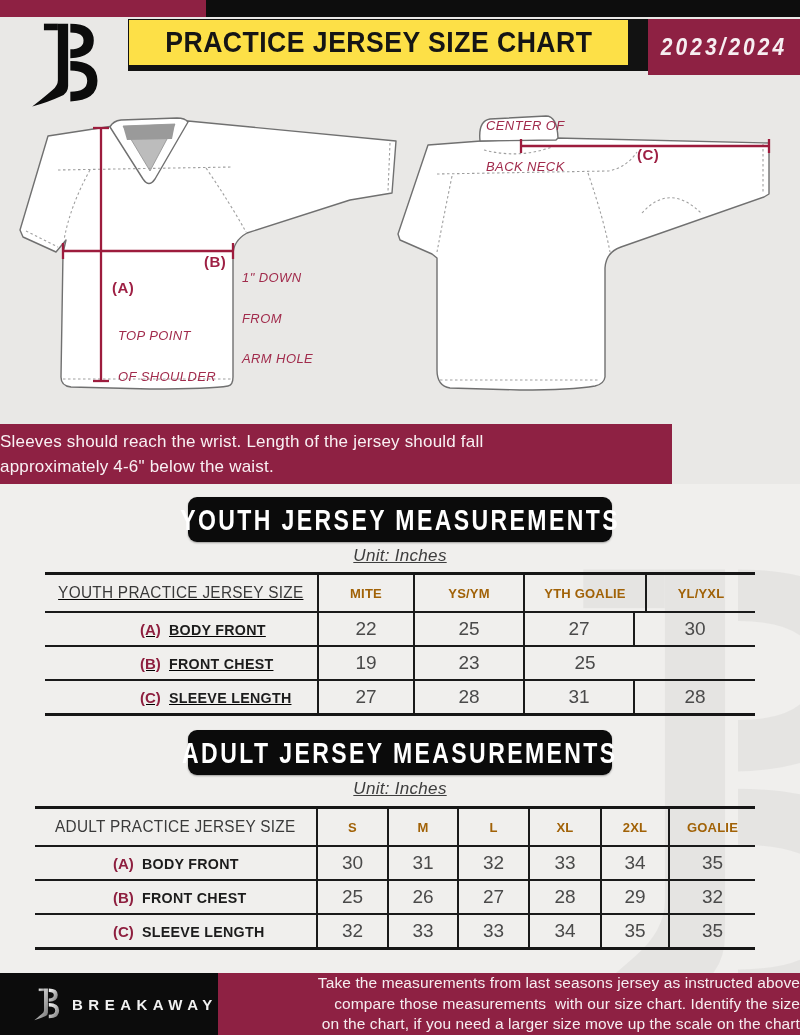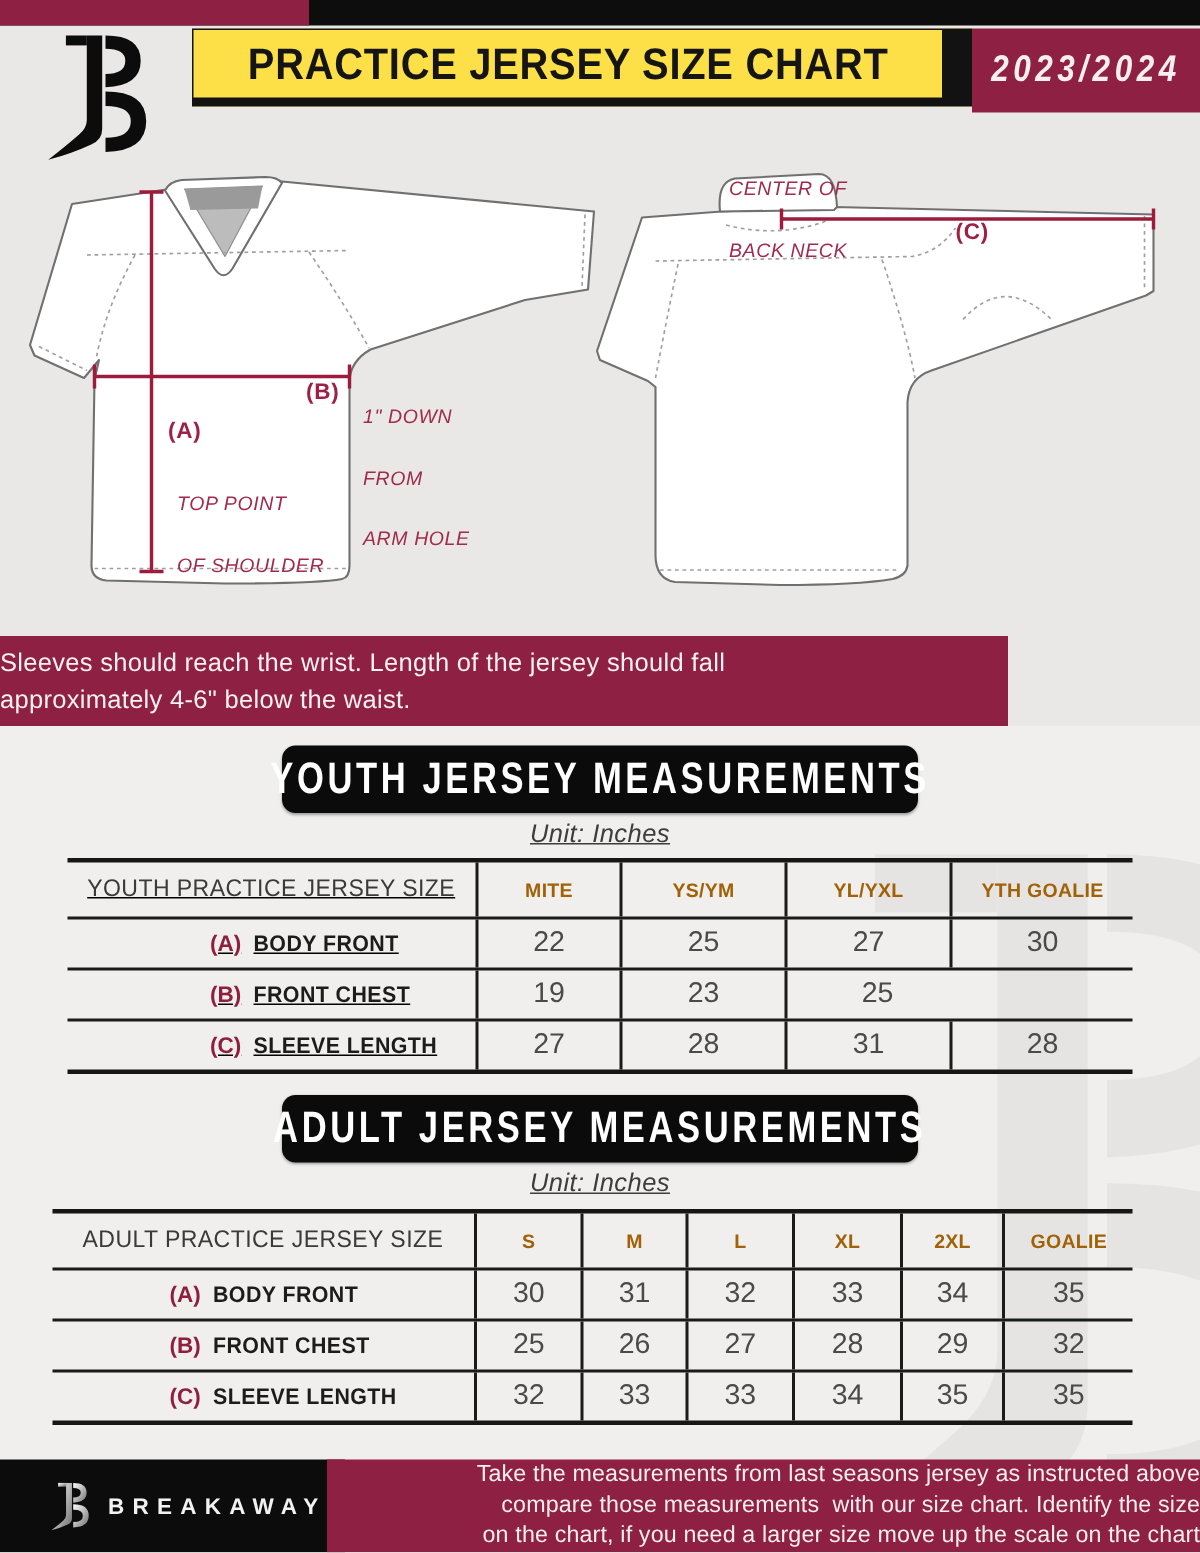--- a/index.html
+++ b/index.html
@@ -206,22 +206,22 @@
   </div>
   <div class="unit" style="top:546px;">Unit: Inches</div>
 
   <div class="table youth">
     <div class="t-row t-head">
       <div class="c c0 head-label">
           <span>YOUTH PRACTICE JERSEY SIZE</span>
         </div>
       <div class="c c1 vdiv head-size">MITE</div>
       <div class="c c2 vdiv head-size">YS/YM</div>
+      <div class="c c4 vdiv head-size">YTH GOALIE</div>
       <div class="c c3 vdiv head-size">YL/YXL</div>
-      <div class="c c4 vdiv head-size">YTH GOALIE</div>
     </div>
     <div class="t-row">
       <div class="c c0 row-label">
         <span class="key">(A)</span>
         <span class="lbl">BODY FRONT</span>
       </div>
       <div class="c c1 vdiv val">22</div>
       <div class="c c2 vdiv val">25</div>
       <div class="c c3 vdiv val">27</div>
       <div class="c c4 vdiv val">30</div>

